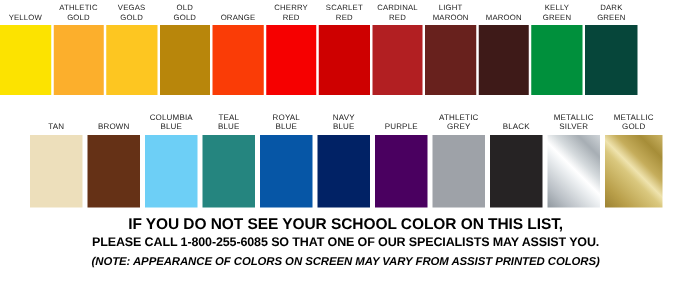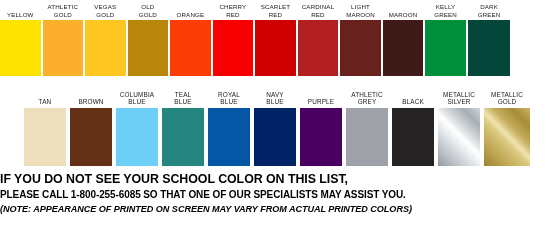--- a/index.html
+++ b/index.html
@@ -84,20 +84,21 @@
   }
   #row-primary .swatch-chip { height: 56px; }
   #row-secondary .swatch-chip { height: 58px; }
 
   
   #footer {
     position: absolute;
     left: 0;
     top: 172px;
     width: 553px;
+    text-align: center;
   }
   .footer-line {
     display: block;
     font-weight: bold;
     color: #000000;
   }
   #footer-line-1 {
     font-size: 12.4px;
     line-height: 15px;
     letter-spacing: -0.05px;
@@ -232,16 +233,16 @@
       <div class="swatch-cell">
         <span class="swatch-label">METALLIC
 GOLD</span>
         <span class="swatch-chip" style="background: linear-gradient(45deg, rgb(156, 130, 51) 0%, rgb(185, 159, 74) 18%, rgb(218, 200, 126) 44%, rgb(239, 227, 174) 52%, rgb(197, 173, 91) 64%, rgb(166, 141, 56) 82%, rgb(203, 180, 101) 100%);"></span>
       </div>
     </div>
 
   <div id="footer">
     <span class="footer-line" id="footer-line-1">IF YOU DO NOT SEE YOUR SCHOOL COLOR ON THIS LIST,</span>
     <span class="footer-line" id="footer-line-2">PLEASE CALL 1-800-255-6085 SO THAT ONE OF OUR SPECIALISTS MAY ASSIST YOU.</span>
-    <span id="footer-note">(NOTE: APPEARANCE OF PRINTED ON SCREEN MAY VARY FROM ACTUAL PRINTED COLORS)</span>
+    <span id="footer-note">(NOTE: APPEARANCE OF COLORS ON SCREEN MAY VARY FROM ASSIST PRINTED COLORS)</span>
   </div>
 
 </div>
 
 </body></html>

